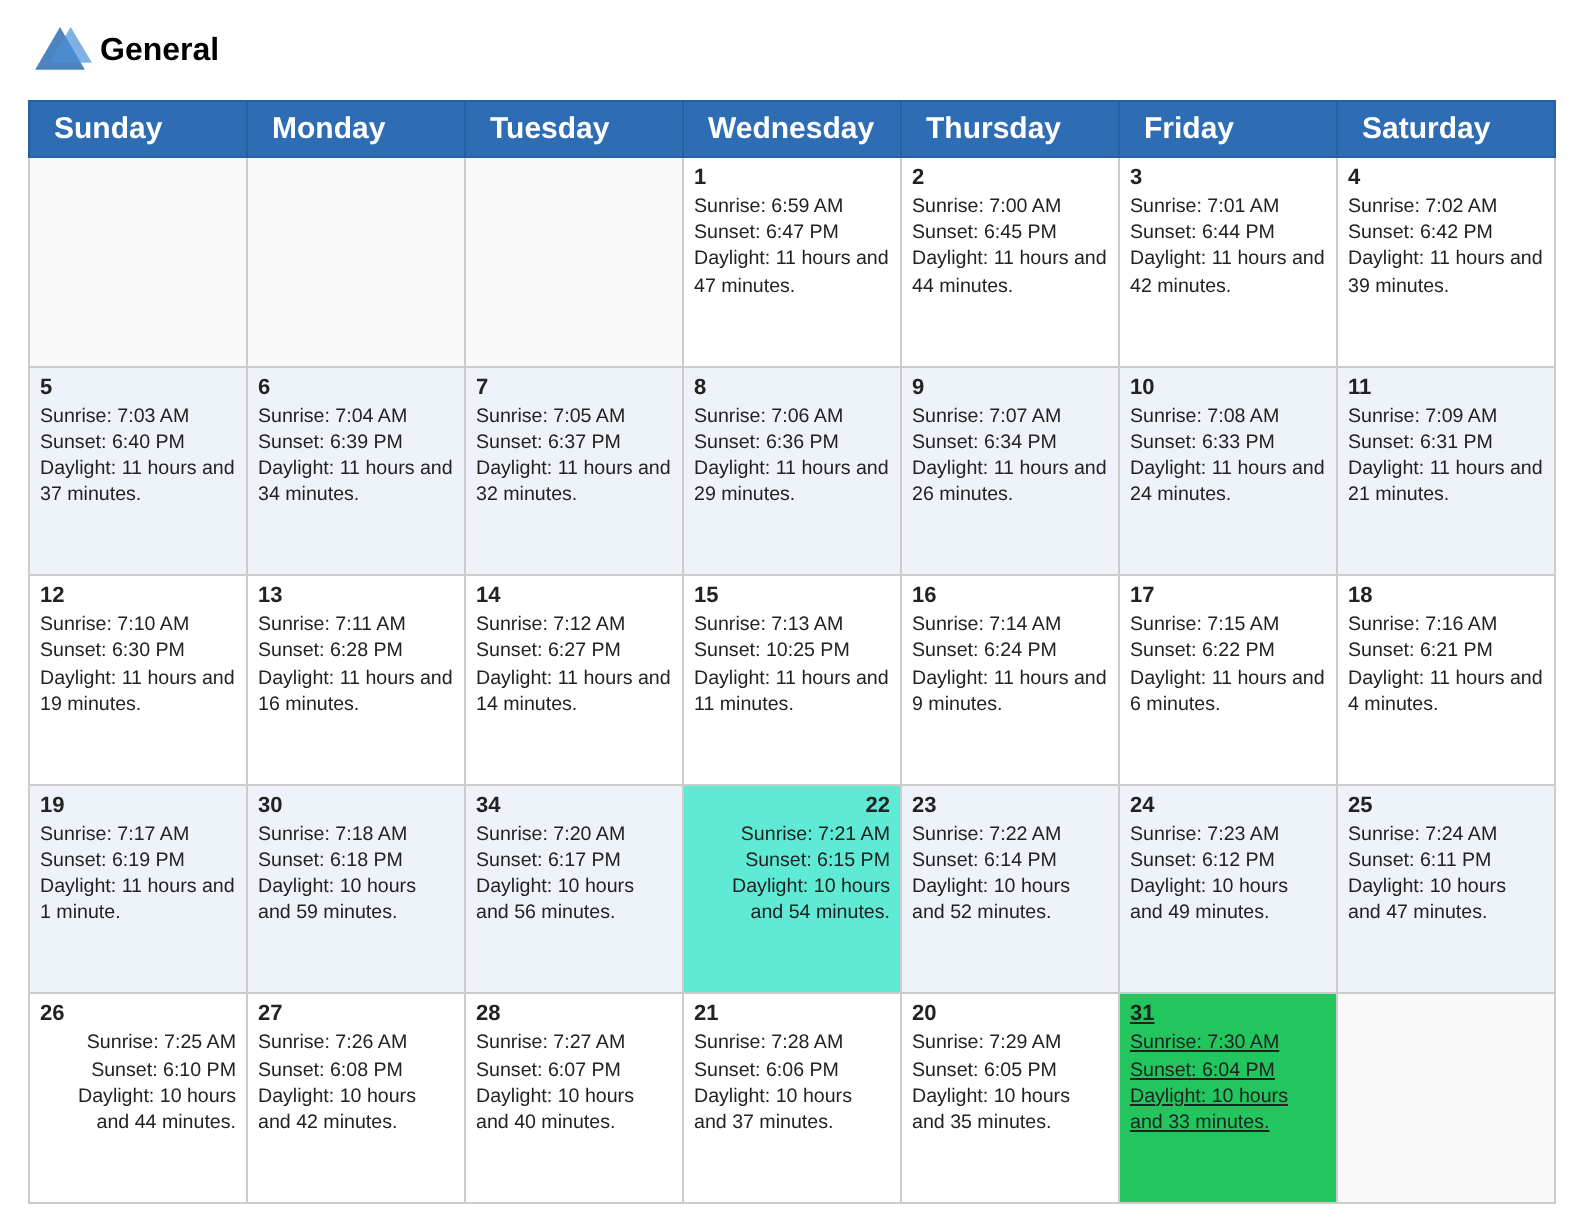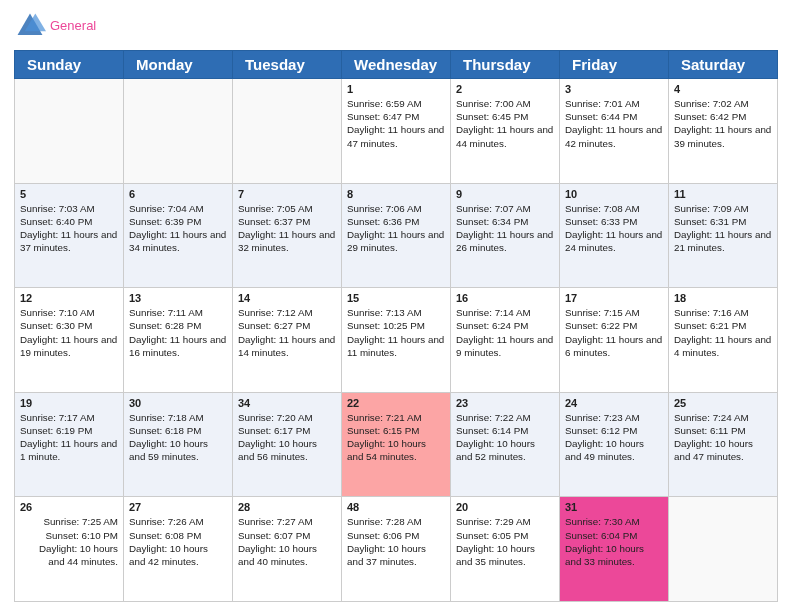--- a/index.html
+++ b/index.html
@@ -22,23 +22,23 @@
       justify-content: space-between;
       align-items: flex-start;
       margin-bottom: 8px;
     }
     .logo {
       display: flex;
       align-items: center;
       gap: 4px;
     }
     .logo-text {
-      font-size: 13px;
-      font-weight: normal;
-      color: #ec4899;
+      font-size: 16px;
+      font-weight: bold;
+      color: #000000;
       line-height: 1.1;
     }
     .logo-icon {
       width: 32px;
       height: 32px;
     }
     .title-block {
       text-align: right;
     }
     .month-title {
@@ -259,21 +259,21 @@
             <div class="day-info" style="white-space: pre-line;">Sunrise: 7:18 AM
 Sunset: 6:18 PM
 Daylight: 10 hours and 59 minutes.</div>
           </td>
           <td style="background: rgb(238, 242, 249);">
             <span class="day-number">34</span>
             <div class="day-info" style="white-space: pre-line;">Sunrise: 7:20 AM
 Sunset: 6:17 PM
 Daylight: 10 hours and 56 minutes.</div>
           </td>
-          <td style="background: #fca5a5;">
+          <td style="background: #5eead4; text-align: right;">
             <span class="day-number">22</span>
             <div class="day-info" style="white-space: pre-line;">Sunrise: 7:21 AM
 Sunset: 6:15 PM
 Daylight: 10 hours and 54 minutes.</div>
           </td>
           <td style="background: rgb(238, 242, 249);">
             <span class="day-number">23</span>
             <div class="day-info" style="white-space: pre-line;">Sunrise: 7:22 AM
 Sunset: 6:14 PM
 Daylight: 10 hours and 52 minutes.</div>
@@ -304,32 +304,32 @@
 Sunset: 6:08 PM
 Daylight: 10 hours and 42 minutes.</div>
           </td>
           <td style="background: rgb(255, 255, 255);">
             <span class="day-number">28</span>
             <div class="day-info" style="white-space: pre-line;">Sunrise: 7:27 AM
 Sunset: 6:07 PM
 Daylight: 10 hours and 40 minutes.</div>
           </td>
           <td style="background: rgb(255, 255, 255);">
-            <span class="day-number">48</span>
+            <span class="day-number">21</span>
             <div class="day-info" style="white-space: pre-line;">Sunrise: 7:28 AM
 Sunset: 6:06 PM
 Daylight: 10 hours and 37 minutes.</div>
           </td>
           <td style="background: rgb(255, 255, 255);">
             <span class="day-number">20</span>
             <div class="day-info" style="white-space: pre-line;">Sunrise: 7:29 AM
 Sunset: 6:05 PM
 Daylight: 10 hours and 35 minutes.</div>
           </td>
-          <td style="background: #ec4899;">
+          <td style="background: #22c55e; text-decoration: underline;">
             <span class="day-number">31</span>
             <div class="day-info" style="white-space: pre-line;">Sunrise: 7:30 AM
 Sunset: 6:04 PM
 Daylight: 10 hours and 33 minutes.</div>
           </td>
           <td class="empty-cell" style="background: rgb(249, 249, 249);"></td>
         </tr>
       </tbody>
   </table>
 </div>

